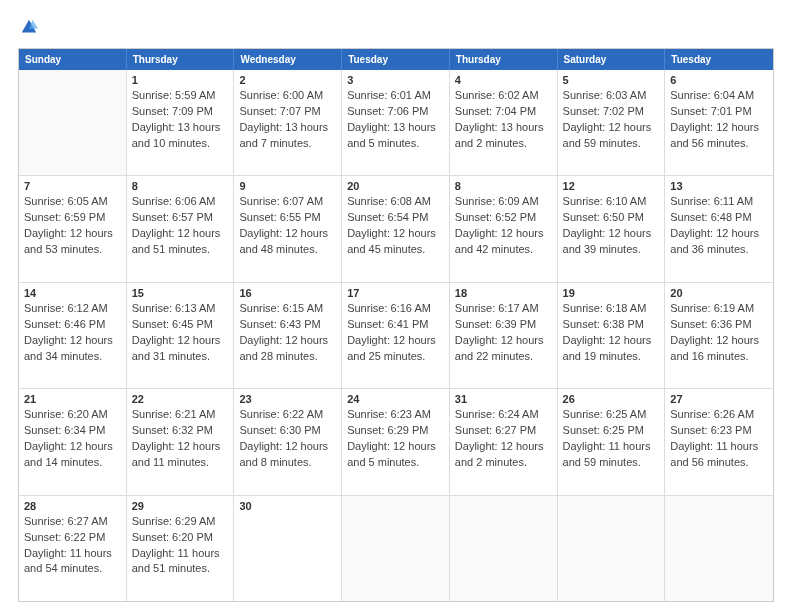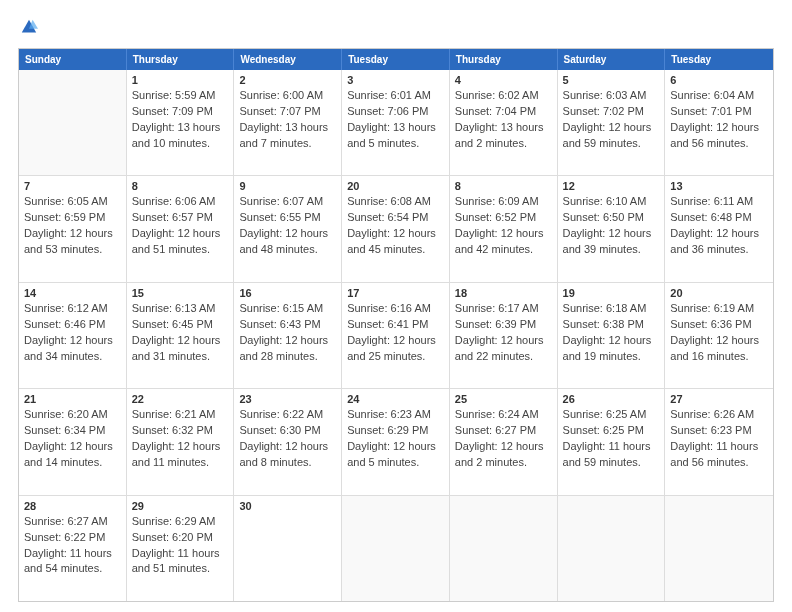--- a/index.html
+++ b/index.html
@@ -247,21 +247,21 @@
           </div>
           <div class="day-cell">
             <span class="day-number">23</span>
             <div class="day-info">Sunrise: 6:22 AM<br>Sunset: 6:30 PM<br>Daylight: 12 hours and 8 minutes.</div>
           </div>
           <div class="day-cell">
             <span class="day-number">24</span>
             <div class="day-info">Sunrise: 6:23 AM<br>Sunset: 6:29 PM<br>Daylight: 12 hours and 5 minutes.</div>
           </div>
           <div class="day-cell">
-            <span class="day-number">25</span>
+            <span class="day-number">31</span>
             <div class="day-info">Sunrise: 6:24 AM<br>Sunset: 6:27 PM<br>Daylight: 12 hours and 2 minutes.</div>
           </div>
           <div class="day-cell">
             <span class="day-number">26</span>
             <div class="day-info">Sunrise: 6:25 AM<br>Sunset: 6:25 PM<br>Daylight: 11 hours and 59 minutes.</div>
           </div>
           <div class="day-cell">
             <span class="day-number">27</span>
             <div class="day-info">Sunrise: 6:26 AM<br>Sunset: 6:23 PM<br>Daylight: 11 hours and 56 minutes.</div>
           </div>

